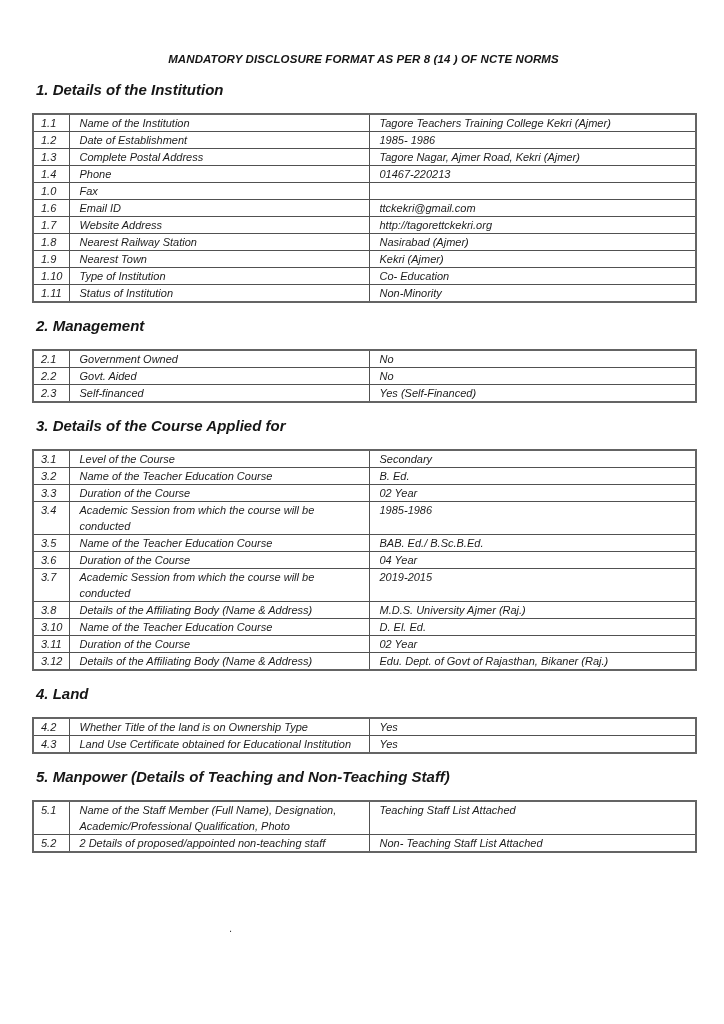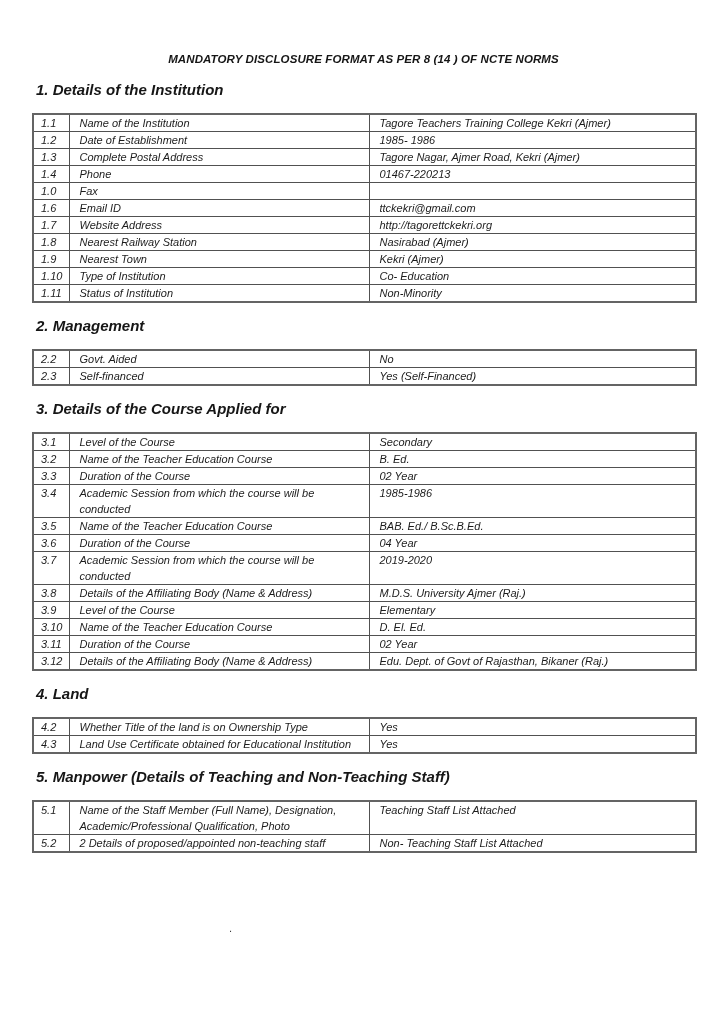--- a/index.html
+++ b/index.html
@@ -118,20 +118,25 @@
             <td class="col-no">1.11</td>
             <td class="col-label">Status of Institution</td>
             <td class="col-value">Non-Minority</td>
           </tr>
         </tbody>
       </table>
       <div class="section-heading">2. Management</div>
       <table class="disclosure-table">
         <tbody>
           <tr>
+            <td class="col-no">2.1</td>
+            <td class="col-label">Government Owned</td>
+            <td class="col-value">No</td>
+          </tr>
+          <tr>
             <td class="col-no">2.2</td>
             <td class="col-label">Govt. Aided</td>
             <td class="col-value">No</td>
           </tr>
           <tr>
             <td class="col-no">2.3</td>
             <td class="col-label">Self-financed</td>
             <td class="col-value">Yes (Self-Financed)</td>
           </tr>
         </tbody>
@@ -165,31 +170,26 @@
             <td class="col-value">BAB. Ed./ B.Sc.B.Ed.</td>
           </tr>
           <tr>
             <td class="col-no">3.6</td>
             <td class="col-label">Duration of the Course</td>
             <td class="col-value">04 Year</td>
           </tr>
           <tr>
             <td class="col-no">3.7</td>
             <td class="col-label">Academic Session from which the course will be conducted</td>
-            <td class="col-value">2019-2020</td>
+            <td class="col-value">2019-2015</td>
           </tr>
           <tr>
             <td class="col-no">3.8</td>
             <td class="col-label">Details of the Affiliating Body (Name &amp; Address)</td>
             <td class="col-value">M.D.S. University Ajmer  (Raj.)</td>
-          </tr>
-          <tr>
-            <td class="col-no">3.9</td>
-            <td class="col-label">Level of the Course</td>
-            <td class="col-value">Elementary</td>
           </tr>
           <tr>
             <td class="col-no">3.10</td>
             <td class="col-label">Name of the Teacher Education Course</td>
             <td class="col-value">D. El. Ed.</td>
           </tr>
           <tr>
             <td class="col-no">3.11</td>
             <td class="col-label">Duration of the Course</td>
             <td class="col-value">02 Year</td>

